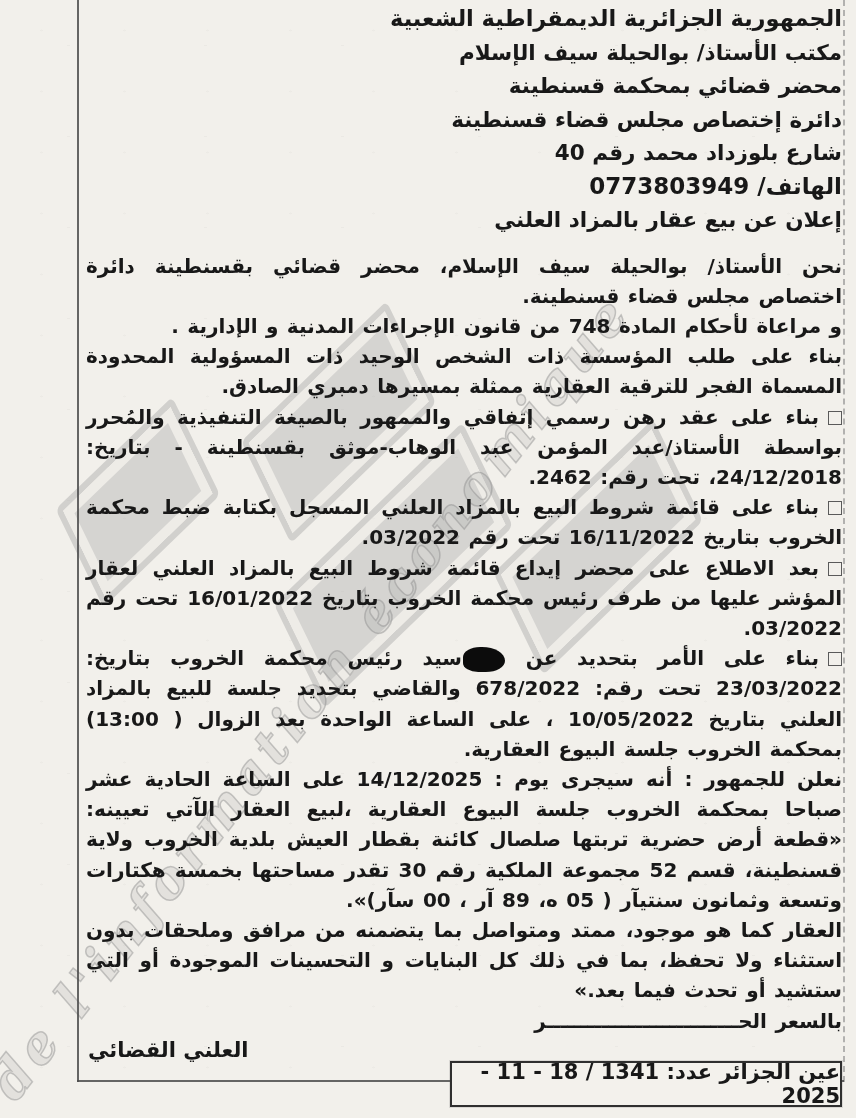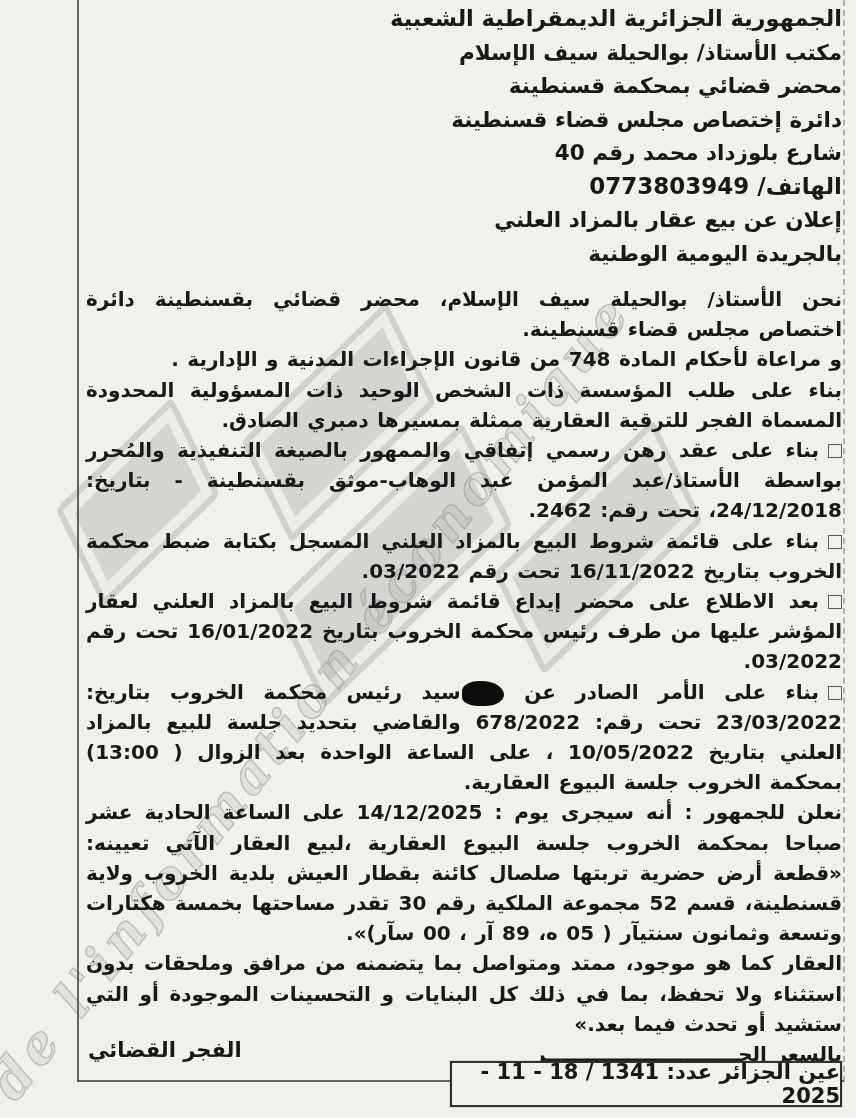--- a/index.html
+++ b/index.html
@@ -93,40 +93,39 @@
   <div class="content">
 
     <div class="hdr">
       <div class="h-line first">الجمهورية الجزائرية الديمقراطية الشعبية</div>
       <div class="h-line">مكتب الأستاذ/ بوالحيلة سيف الإسلام</div>
       <div class="h-line">محضر قضائي بمحكمة قسنطينة</div>
       <div class="h-line">دائرة إختصاص مجلس قضاء قسنطينة</div>
       <div class="h-line">شارع بلوزداد محمد رقم 40</div>
       <div class="h-line phone">الهاتف/ 0773803949</div>
       <div class="h-line">إعلان عن بيع عقار بالمزاد العلني</div>
-      <div class="h-line">بالجريدة اليومية الوطنية</div>
     </div>
 
     <div class="body-text">
       <p class="para">نحن الأستاذ/ بوالحيلة سيف الإسلام، محضر قضائي بقسنطينة دائرة اختصاص مجلس قضاء قسنطينة.</p>
       <p class="para">و مراعاة لأحكام المادة 748 من قانون الإجراءات المدنية و الإدارية .</p>
       <p class="para">بناء على طلب المؤسسة ذات الشخص الوحيد ذات المسؤولية المحدودة المسماة الفجر للترقية العقارية ممثلة بمسيرها دمبري الصادق.</p>
 
       <p class="para"><span class="sq"></span><span>بناء على عقد رهن رسمي إتفاقي والممهور بالصيغة التنفيذية والمُحرر بواسطة الأستاذ/عبد المؤمن عبد الوهاب-موثق بقسنطينة - بتاريخ: 24/12/2018، تحت رقم: 2462.</span></p>
 
       <p class="para"><span class="sq"></span><span>بناء على قائمة شروط البيع بالمزاد العلني المسجل بكتابة ضبط محكمة الخروب بتاريخ 16/11/2022 تحت رقم 03/2022.</span></p>
 
       <p class="para"><span class="sq"></span><span>بعد الاطلاع على محضر إيداع قائمة شروط البيع بالمزاد العلني لعقار المؤشر عليها من طرف رئيس محكمة الخروب بتاريخ 16/01/2022 تحت رقم 03/2022.</span></p>
 
-      <p class="para"><span class="sq"></span><span>بناء على الأمر الصادر عن</span> <span class="blob"></span><span>سيد رئيس محكمة الخروب بتاريخ: 23/03/2022 تحت رقم: 678/2022 والقاضي بتحديد جلسة للبيع بالمزاد العلني بتاريخ 10/05/2022 ، على الساعة الواحدة بعد الزوال ( 13:00) بمحكمة الخروب  جلسة البيوع العقارية.</span></p>
+      <p class="para"><span class="sq"></span><span>بناء على الأمر بتحديد عن</span> <span class="blob"></span><span>سيد رئيس محكمة الخروب بتاريخ: 23/03/2022 تحت رقم: 678/2022 والقاضي بتحديد جلسة للبيع بالمزاد العلني بتاريخ 10/05/2022 ، على الساعة الواحدة بعد الزوال ( 13:00) بمحكمة الخروب  جلسة البيوع العقارية.</span></p>
 
       <p class="para">نعلن للجمهور : أنه سيجرى يوم : 14/12/2025  على الساعة الحادية عشر صباحا بمحكمة الخروب جلسة البيوع العقارية ،لبيع العقار الآتي تعيينه: «قطعة أرض حضرية تربتها صلصال كائنة بقطار العيش بلدية الخروب ولاية قسنطينة، قسم 52 مجموعة الملكية رقم 30 تقدر مساحتها بخمسة هكتارات وتسعة وثمانون سنتيآر ( 05 ه، 89 آر ، 00 سآر)».</p>
       <p class="para">العقار كما هو موجود، ممتد ومتواصل بما يتضمنه من مرافق وملحقات بدون استثناء ولا تحفظ، بما في ذلك كل البنايات و التحسينات الموجودة أو التي ستشيد أو تحدث فيما بعد.»</p>
       <p class="para price-line">بالسعر الحــــــــــــــــــــــــــــر</p>
     </div>
 
   </div>
 
-  <div class="signature">الفجر القضائي</div>
+  <div class="signature">العلني القضائي</div>
 
   <div class="footer-box">عين الجزائر عدد: 1341 / 18 - 11 - 2025</div>
 
 </div>
 
 </body></html>

